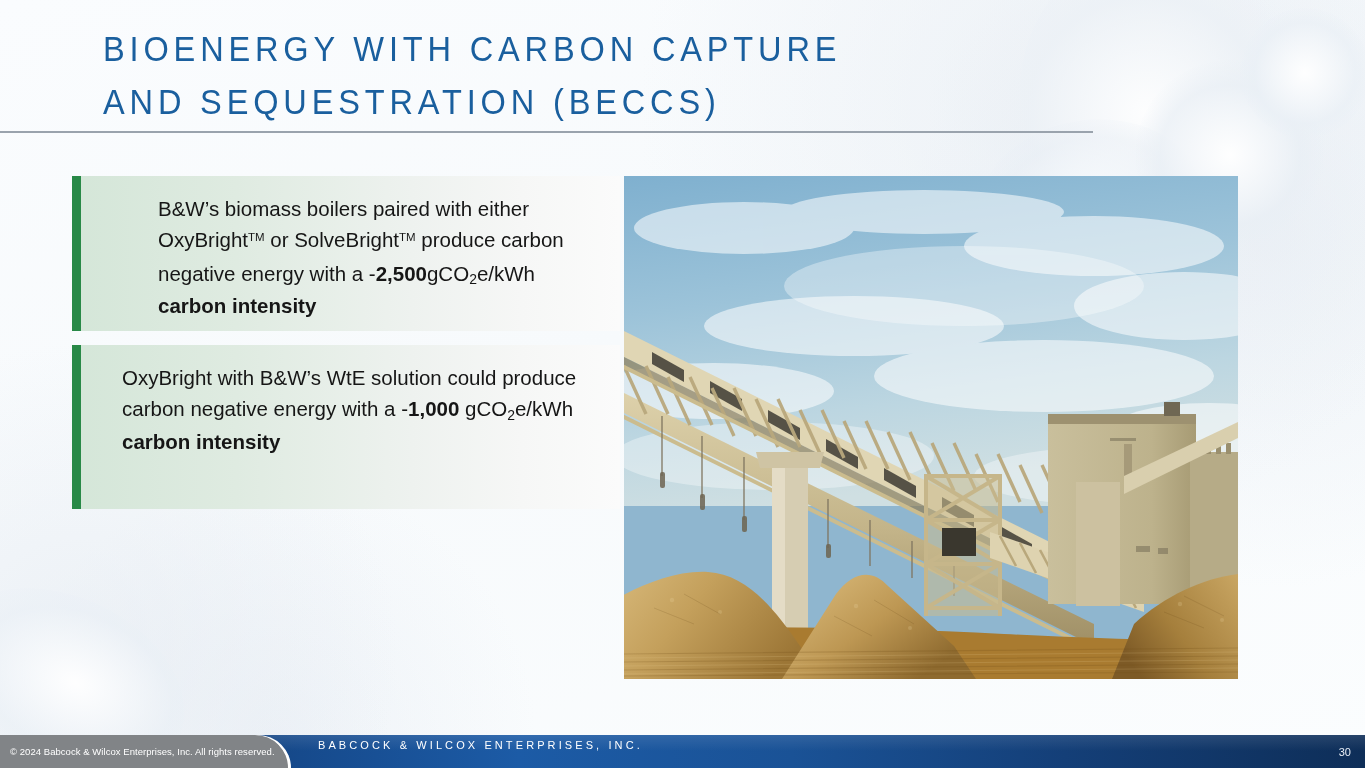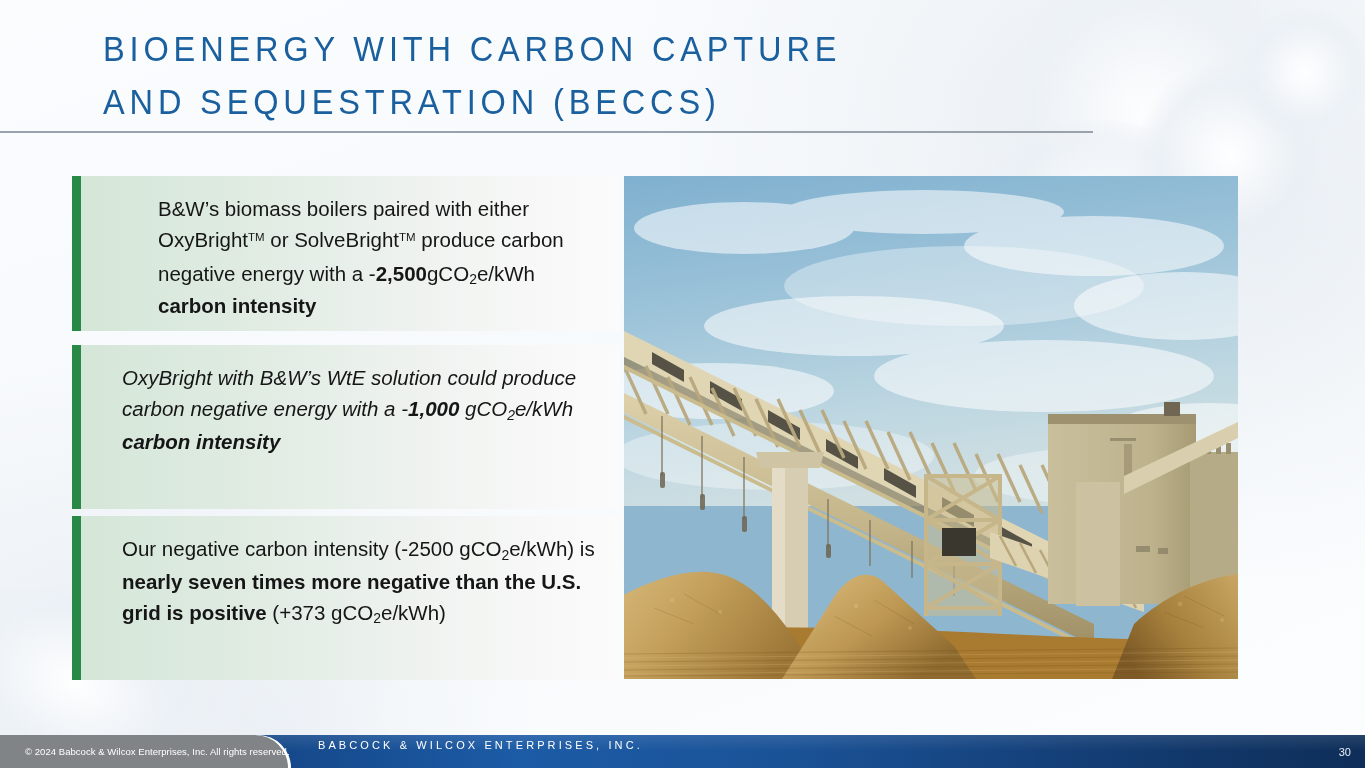--- a/index.html
+++ b/index.html
@@ -114,21 +114,21 @@
     bottom: -0.28em;
   }
   .callout-body sup {
     font-size: 0.56em;
     vertical-align: baseline;
     position: relative;
     top: -0.52em;
   }
 
   #callout-1 { top: 176px; height: 155px; gap: 36px; }
-  #callout-2 { top: 345px; height: 164px; font-style: italic; }
+  #callout-2 { top: 345px; height: 164px; }
   #callout-3 { top: 516px; height: 164px; }
 
   
   #photo {
     position: absolute;
     left: 624px;
     top: 176px;
     width: 614px;
     height: 503px;
     overflow: hidden;
@@ -165,21 +165,21 @@
     width: 288px;
     height: 33px;
     background: #818487;
     border-top-right-radius: 34px;
     border-bottom-right-radius: 0;
     box-shadow: 3px 0 0 0 #ffffff;
     display: flex;
     align-items: center;
   }
   #footer-copyright {
-    padding-left: 25px;
+    padding-left: 10px;
     color: #ffffff;
     font-size: 9.5px;
     letter-spacing: 0.05px;
     white-space: nowrap;
   }
   #footer-company {
     position: absolute;
     left: 318px;
     top: 0;
     height: 20px;
@@ -219,24 +219,20 @@
   <div class="callout" id="callout-1">
     <div class="callout-bar"></div>
     <div class="callout-body"><span>B&amp;W’s biomass boilers paired with either OxyBright</span><sup>TM</sup><span> or SolveBright</span><sup>TM</sup><span> produce carbon negative energy with a -</span><b>2,500</b><span>gCO</span><sub>2</sub><span>e/kWh </span><b>carbon intensity</b></div>
   </div>
 
   <div class="callout" id="callout-2">
     <div class="callout-bar"></div>
     <div class="callout-body"><span>OxyBright with B&amp;W’s WtE solution could produce carbon negative energy with a -</span><b>1,000</b><span> gCO</span><sub>2</sub><span>e/kWh </span><b>carbon intensity</b></div>
   </div>
 
-  <div class="callout" id="callout-3">
-    <div class="callout-bar"></div>
-    <div class="callout-body"><span>Our negative carbon intensity (-2500 gCO</span><sub>2</sub><span>e/kWh) is </span><b>nearly seven times more negative than the U.S. grid is positive</b><span> (+373 gCO</span><sub>2</sub><span>e/kWh)</span></div>
-  </div>
 
   <div id="photo">
     <svg viewBox="0 0 614 503" preserveAspectRatio="none">
       <defs>
         <linearGradient id="sky" x1="0" y1="0" x2="0.25" y2="1">
           <stop offset="0%" stop-color="#7fb0cf"></stop>
           <stop offset="40%" stop-color="#9cc3d9"></stop>
           <stop offset="75%" stop-color="#bcd6e1"></stop>
           <stop offset="100%" stop-color="#cfdfe2"></stop>
         </linearGradient>

